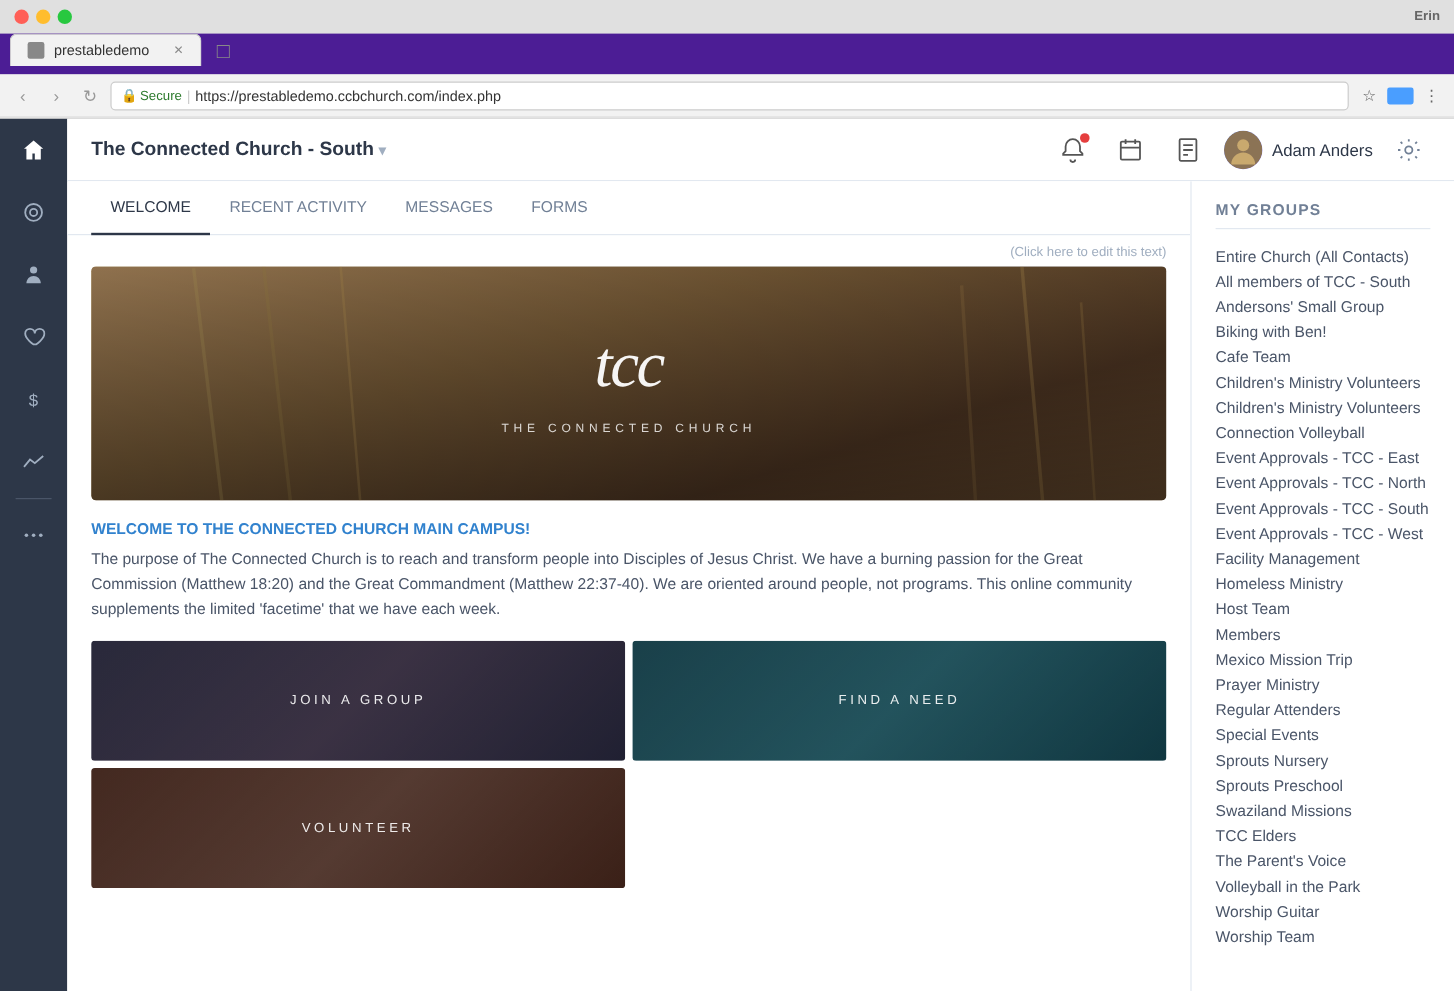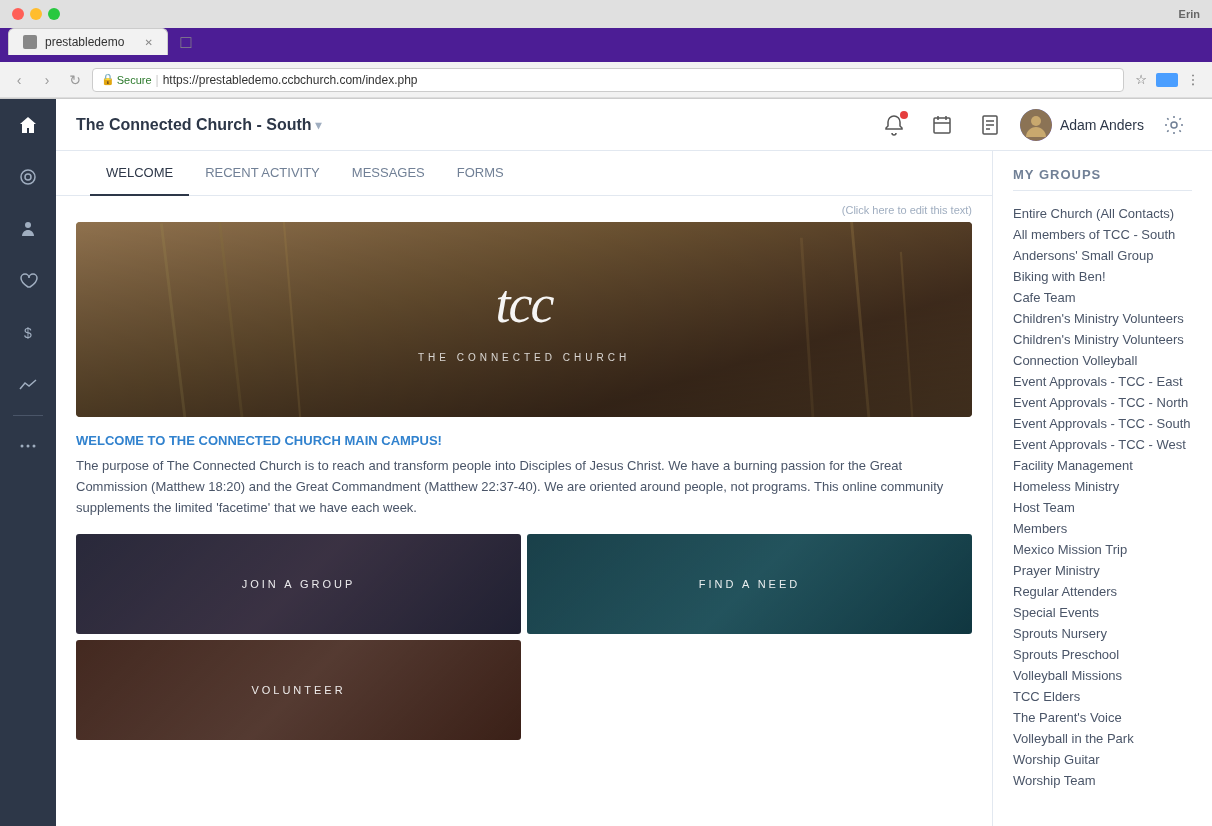--- a/index.html
+++ b/index.html
@@ -426,21 +426,21 @@
           <circle cx="10" cy="10" r="3"></circle>
           <path d="M10 1v2M10 17v2M1 10h2M17 10h2M3.2 3.2l1.4 1.4M15.4 15.4l1.4 1.4M3.2 16.8l1.4-1.4M15.4 4.6l1.4-1.4"></path>
         </svg>
       </div>
     </div>
 
     <div class="content-area">
 
       <div class="welcome-panel">
 
-        <div class="tabs-bar" style="margin: 0 -20px; padding: 0 34px;">
+        <div class="tabs-bar" style="margin: 0 -20px; padding: 0 20px;">
           <div class="tab active">WELCOME</div>
           <div class="tab">RECENT ACTIVITY</div>
           <div class="tab">MESSAGES</div>
           <div class="tab">FORMS</div>
         </div>
 
         <div class="edit-hint">(Click here to edit this text)</div>
 
         <div class="hero-image">
           <div style="position:absolute;inset:0;overflow:hidden;border-radius:4px;">
@@ -510,21 +510,21 @@
             <a class="group-item" href="#" style="text-decoration: none;">Facility Management</a>
             <a class="group-item" href="#" style="text-decoration: none;">Homeless Ministry</a>
             <a class="group-item" href="#" style="text-decoration: none;">Host Team</a>
             <a class="group-item" href="#" style="text-decoration: none;">Members</a>
             <a class="group-item" href="#" style="text-decoration: none;">Mexico Mission Trip</a>
             <a class="group-item" href="#" style="text-decoration: none;">Prayer Ministry</a>
             <a class="group-item" href="#" style="text-decoration: none;">Regular Attenders</a>
             <a class="group-item" href="#" style="text-decoration: none;">Special Events</a>
             <a class="group-item" href="#" style="text-decoration: none;">Sprouts Nursery</a>
             <a class="group-item" href="#" style="text-decoration: none;">Sprouts Preschool</a>
-            <a class="group-item" href="#" style="text-decoration: none;">Volleyball Missions</a>
+            <a class="group-item" href="#" style="text-decoration: none;">Swaziland Missions</a>
             <a class="group-item" href="#" style="text-decoration: none;">TCC Elders</a>
             <a class="group-item" href="#" style="text-decoration: none;">The Parent's Voice</a>
             <a class="group-item" href="#" style="text-decoration: none;">Volleyball in the Park</a>
             <a class="group-item" href="#" style="text-decoration: none;">Worship Guitar</a>
             <a class="group-item" href="#" style="text-decoration: none;">Worship Team</a>
           </div>
       </div>
 
     </div>
   </div>

